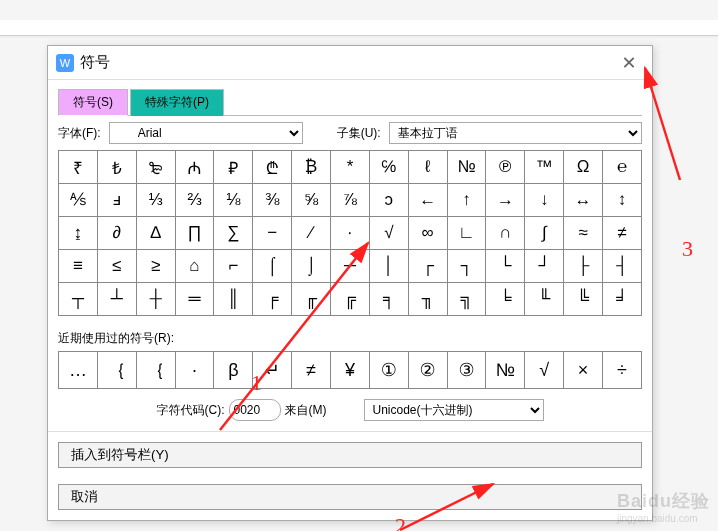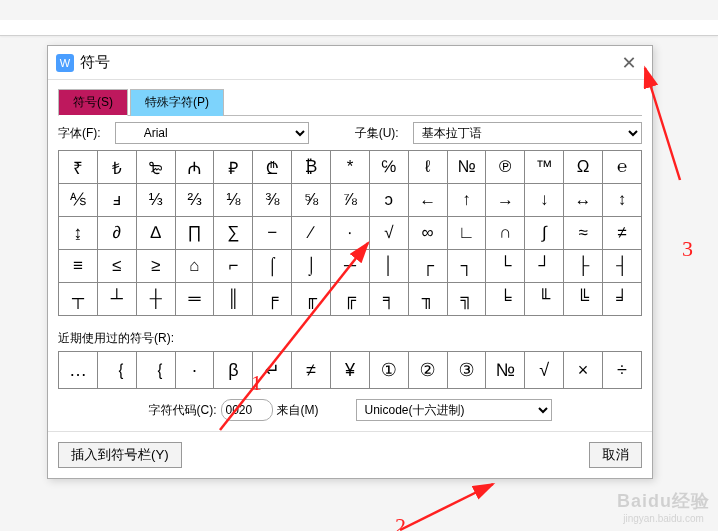--- a/index.html
+++ b/index.html
@@ -56,28 +56,28 @@
   .dlg-body { padding: 8px 10px 10px 10px; }
   .tabs {
     display: flex;
     border-bottom: 1px solid #bbb;
     margin-bottom: 6px;
   }
   .tab {
     padding: 4px 14px;
     border: 1px solid #bbb;
     border-bottom: none;
-    background: #7dd3fc;
+    background: #14b8a6;
     margin-right: 2px;
     cursor: pointer;
     position: relative;
     top: 1px;
   }
-  .tab.active { background: #be185d; border-bottom: 1px solid #fff; }
-  .row { display: flex; align-items: center; margin-bottom: 6px; gap: 14px; }
+  .tab.active { background: #f0abfc; border-bottom: 1px solid #fff; }
+  .row { display: flex; align-items: center; margin-bottom: 6px; gap: 8px; }
   .label { white-space: nowrap; }
   select, input[type=text] {
     font-size: 12px;
     height: 22px;
     border: 1px solid #aaa;
     background: #fff;
     padding: 0 4px;
   }
   .font-sel { flex: 0 0 194px; padding-left: 24px; }
   .subset-sel { flex: 1; }
@@ -113,26 +113,27 @@
     display: flex;
     align-items: center;
     justify-content: center;
     font-family: Arial, "Segoe UI Symbol", sans-serif;
     font-size: 18px;
     cursor: pointer;
     background: #fff;
   }
   .code-row { display: flex; align-items: center; justify-content: center; gap: 4px; margin-top: 10px; }
   .code-input { width: 52px; text-align: left; border-radius: 10px; }
-  .from-sel { width: 196px; margin-left: 33px; }
+  .from-sel { width: 180px; margin-left: 33px; }
   .btn-row {
     display: flex;
     padding: 10px;
     border-top: 1px solid #e0e0e0;
     gap: 8px;
+    flex-direction: column;
   }
   .btn {
     height: 26px;
     padding: 0 12px;
     border: 1px solid #999;
     background: #f3f3f3;
     cursor: pointer;
     display: flex;
     align-items: center;
   }
@@ -150,21 +151,21 @@
     color: #ff2020;
     font-size: 22px;
     font-family: serif;
     z-index: 51;
   }
   .watermark {
     position: absolute;
     right: 8px; bottom: 6px;
     color: rgba(0,0,0,0.15);
     font-size: 10px;
-    text-align: center;
+    text-align: left;
     line-height: 1.2;
     z-index: 60;
   }
   .watermark .big { font-size: 18px; font-weight: bold; letter-spacing: 1px; }
 </style>
 </head>
 <body>
 
 <div class="bg-bar"></div>
 

